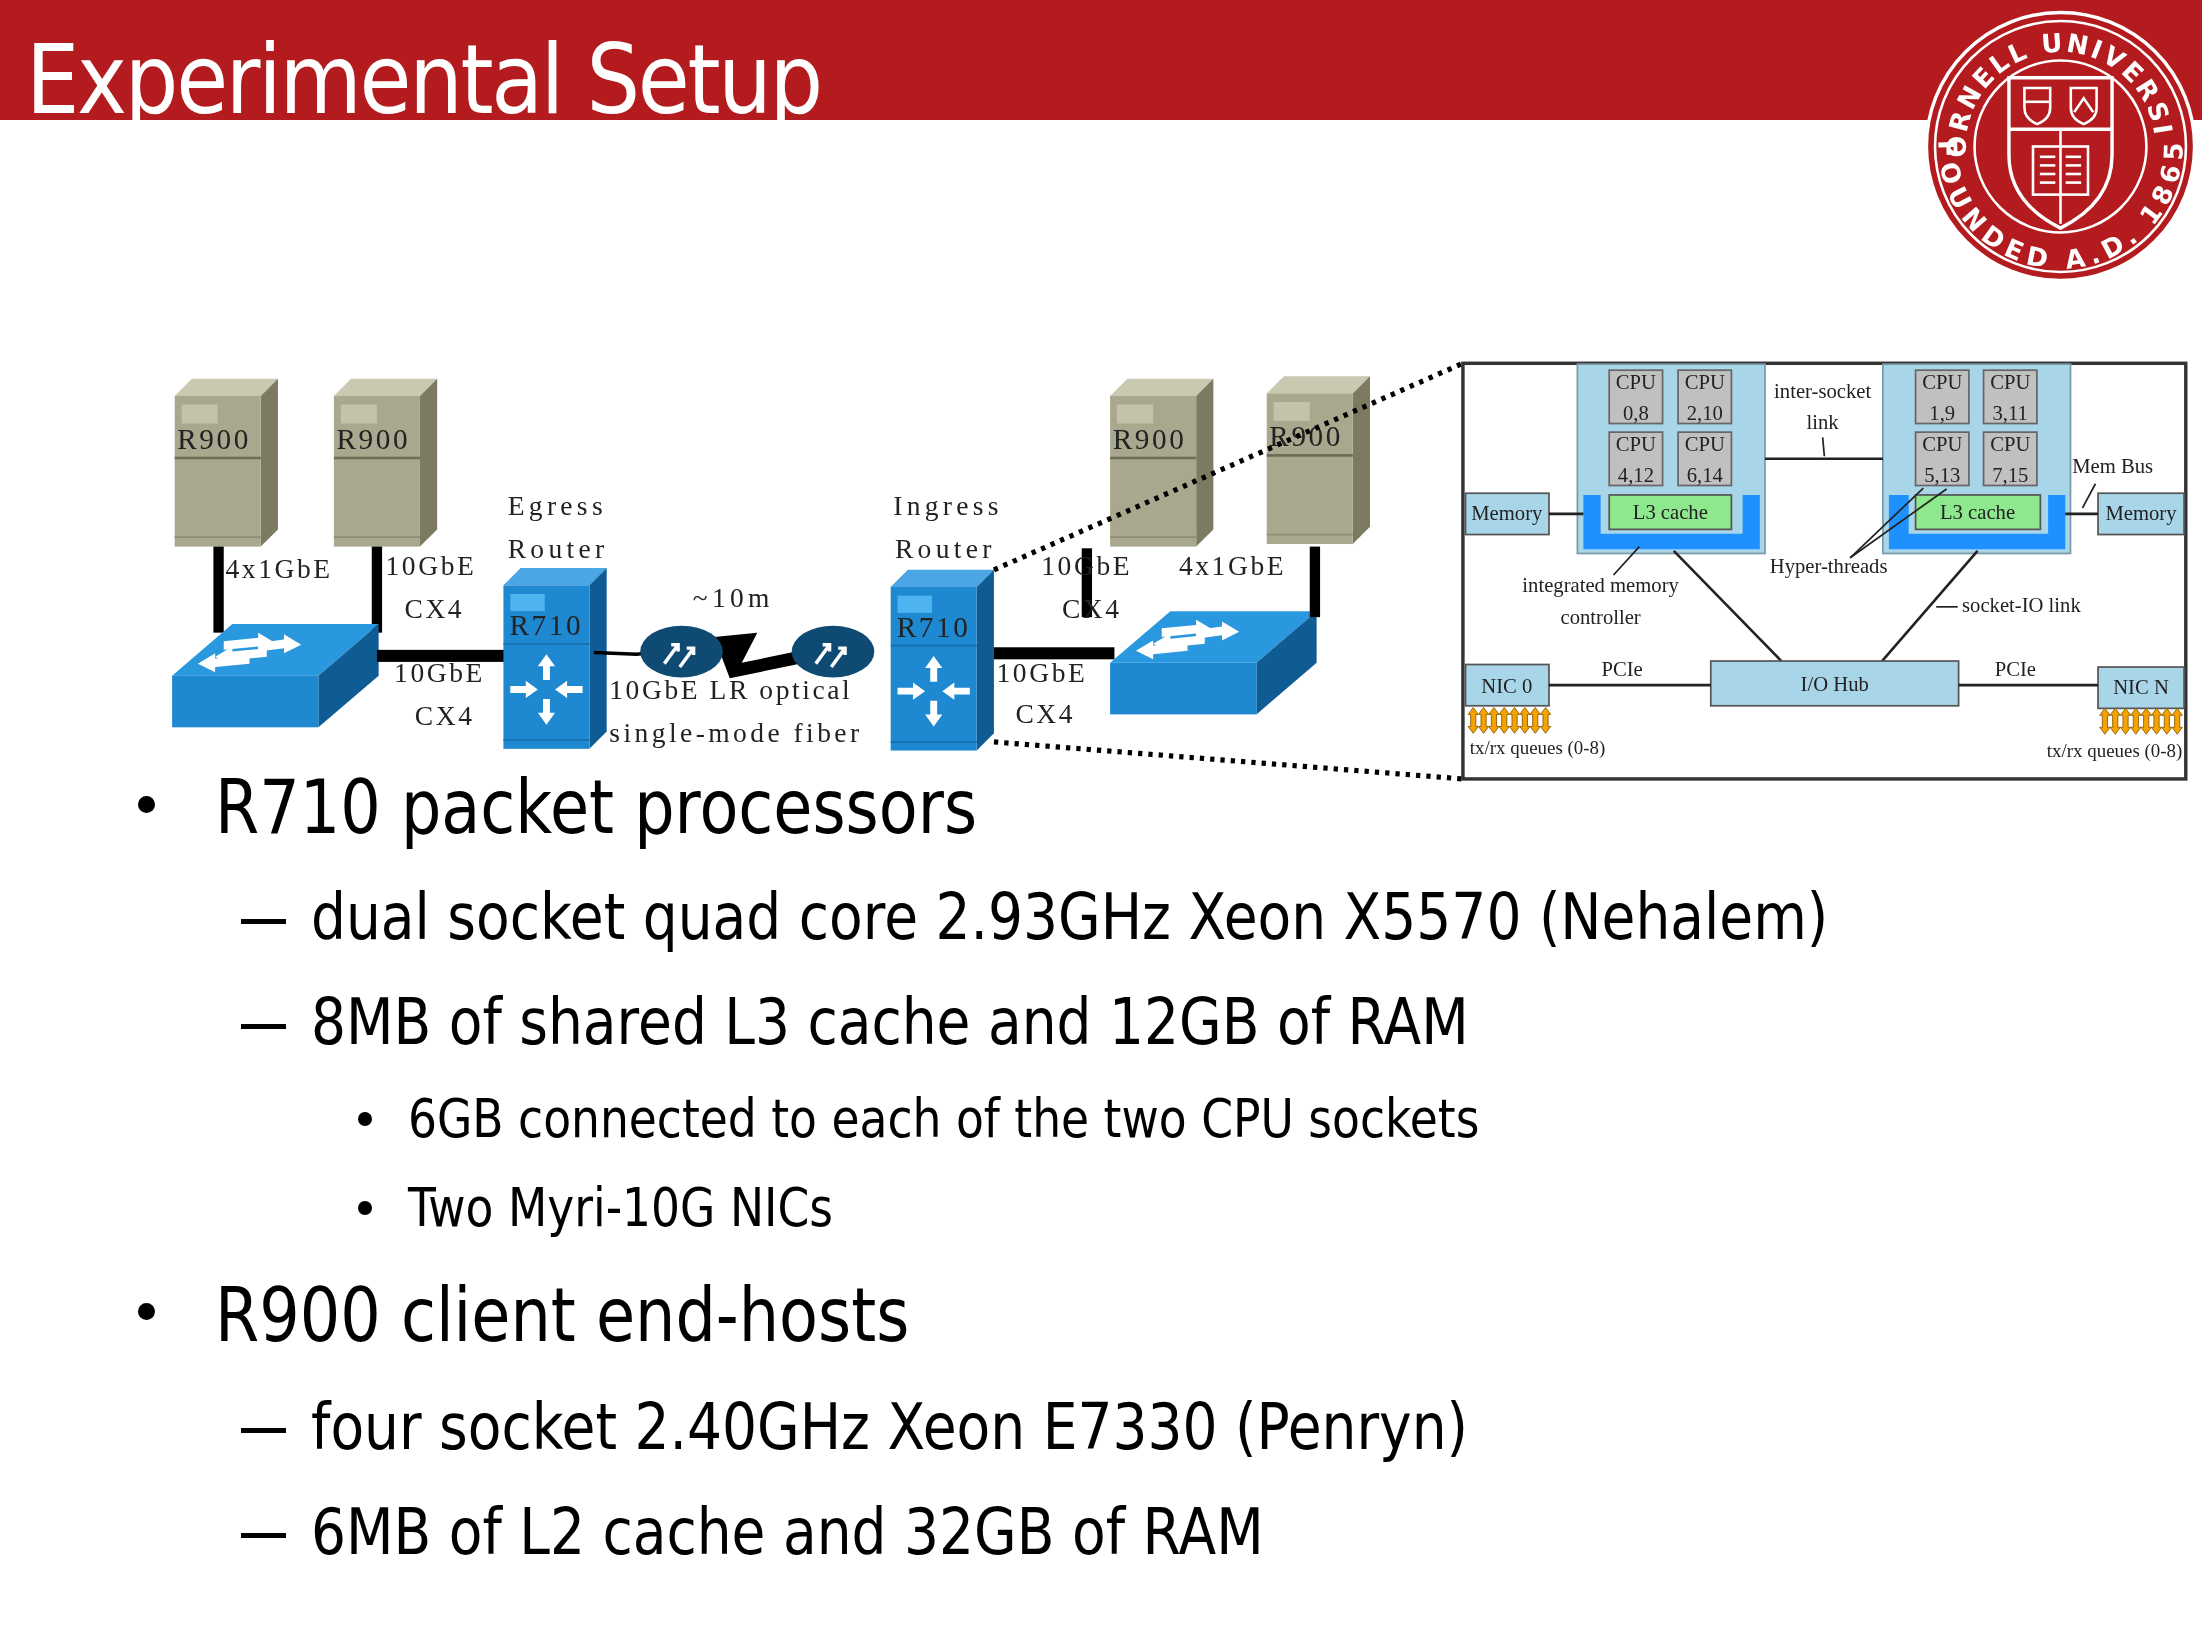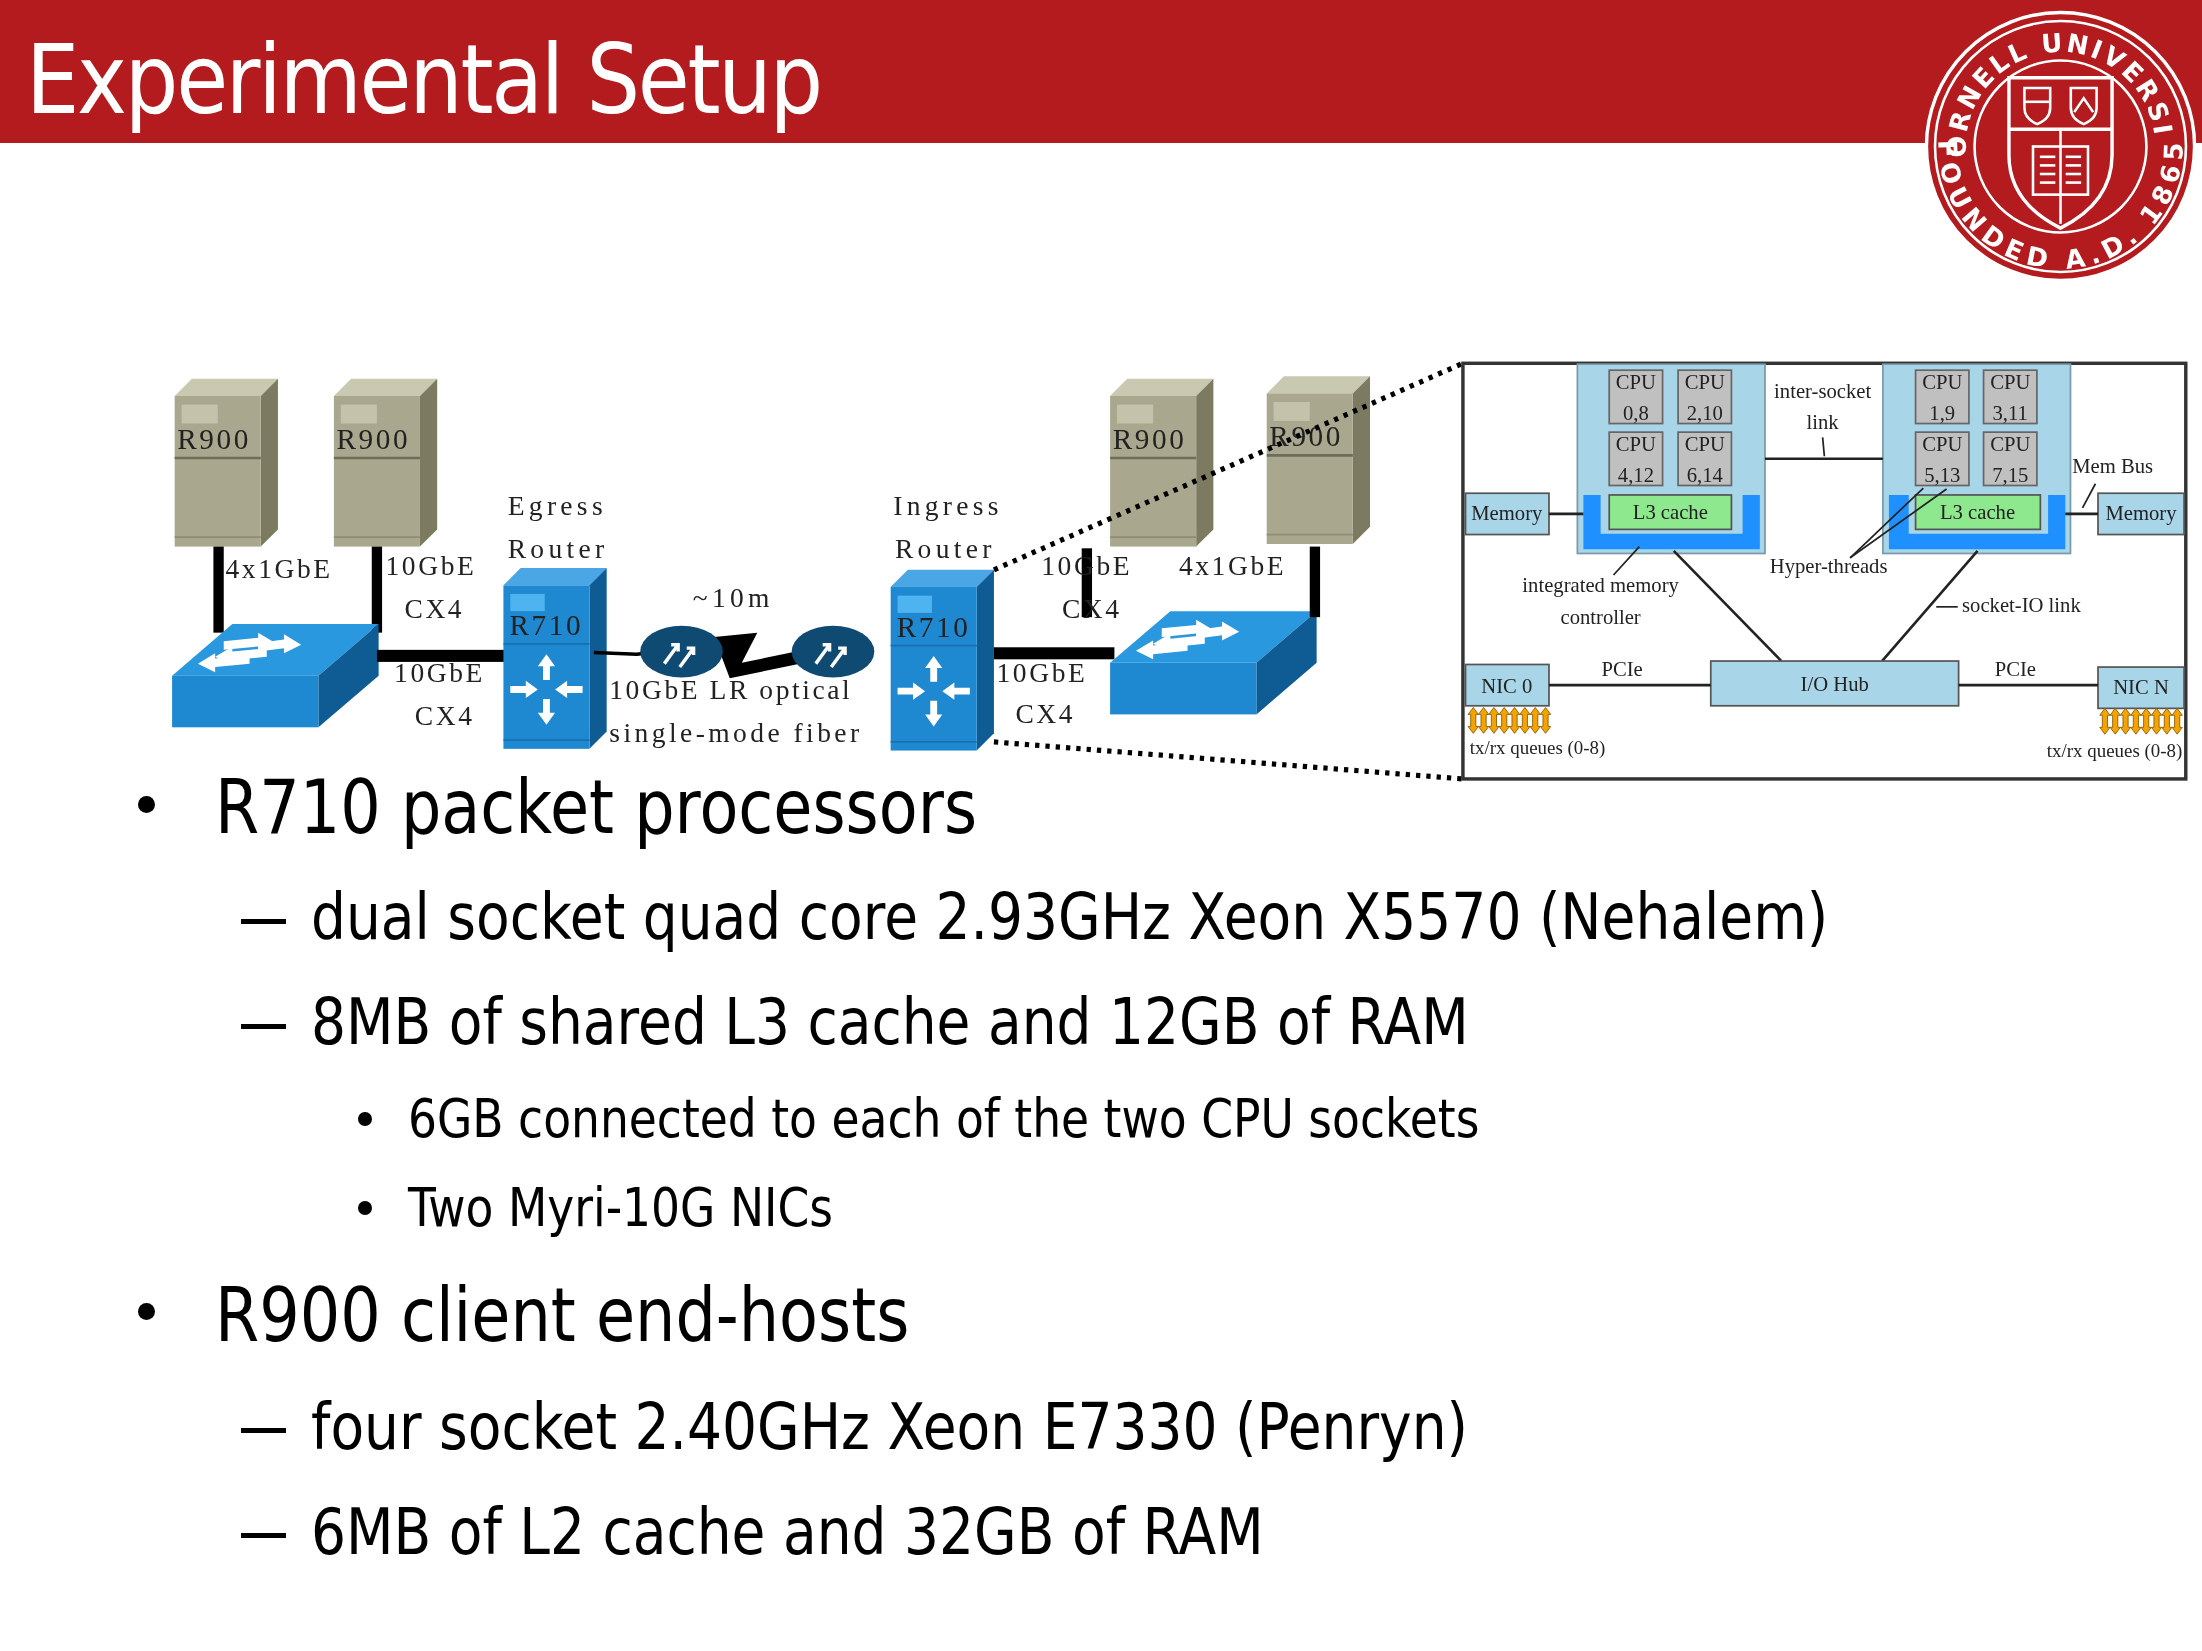--- a/index.html
+++ b/index.html
@@ -1,17 +1,17 @@
 <!DOCTYPE html>
 <html style="font-size:13.8px"><head>
 <meta charset="utf-8">
 <style>
   html,body{margin:0;padding:0;background:#fff;}
   body{width:2203px;height:1652px;position:relative;overflow:hidden;font-family:"DejaVu Sans","Liberation Sans",sans-serif;}
-  #header{position:absolute;left:0;top:0;width:2203px;height:143px;background:#B31B1E;}
+  #header{position:absolute;left:0;top:0;width:2203px;height:120px;background:#B31B1E;}
   #title{position:absolute;left:26px;top:24px;color:#fff;font-size:96px;line-height:112px;font-family:"DejaVu Sans",sans-serif;letter-spacing:-2.6px;transform:scaleX(0.88);transform-origin:left top;white-space:nowrap;}
   #seal{position:absolute;left:1923px;top:8.6px;width:275px;height:275px;}
   #diagram{position:absolute;left:0;top:327px;width:2203px;height:465px;}
   .dtext{font-family:"Liberation Serif","DejaVu Serif",serif;fill:#222;}
   .bullets{position:absolute;left:0;top:0;width:2203px;height:1456px;pointer-events:none;}
   .b{position:absolute;white-space:nowrap;color:#000;font-family:"DejaVu Sans",sans-serif;transform:scaleX(0.86);transform-origin:left top;pointer-events:auto;}
   .l1{font-size:74px;line-height:86px;}
   .l2{font-size:64px;line-height:77px;}
   .l3{font-size:53px;line-height:65px;}
   .dot{position:absolute;border-radius:50%;background:#000;}

